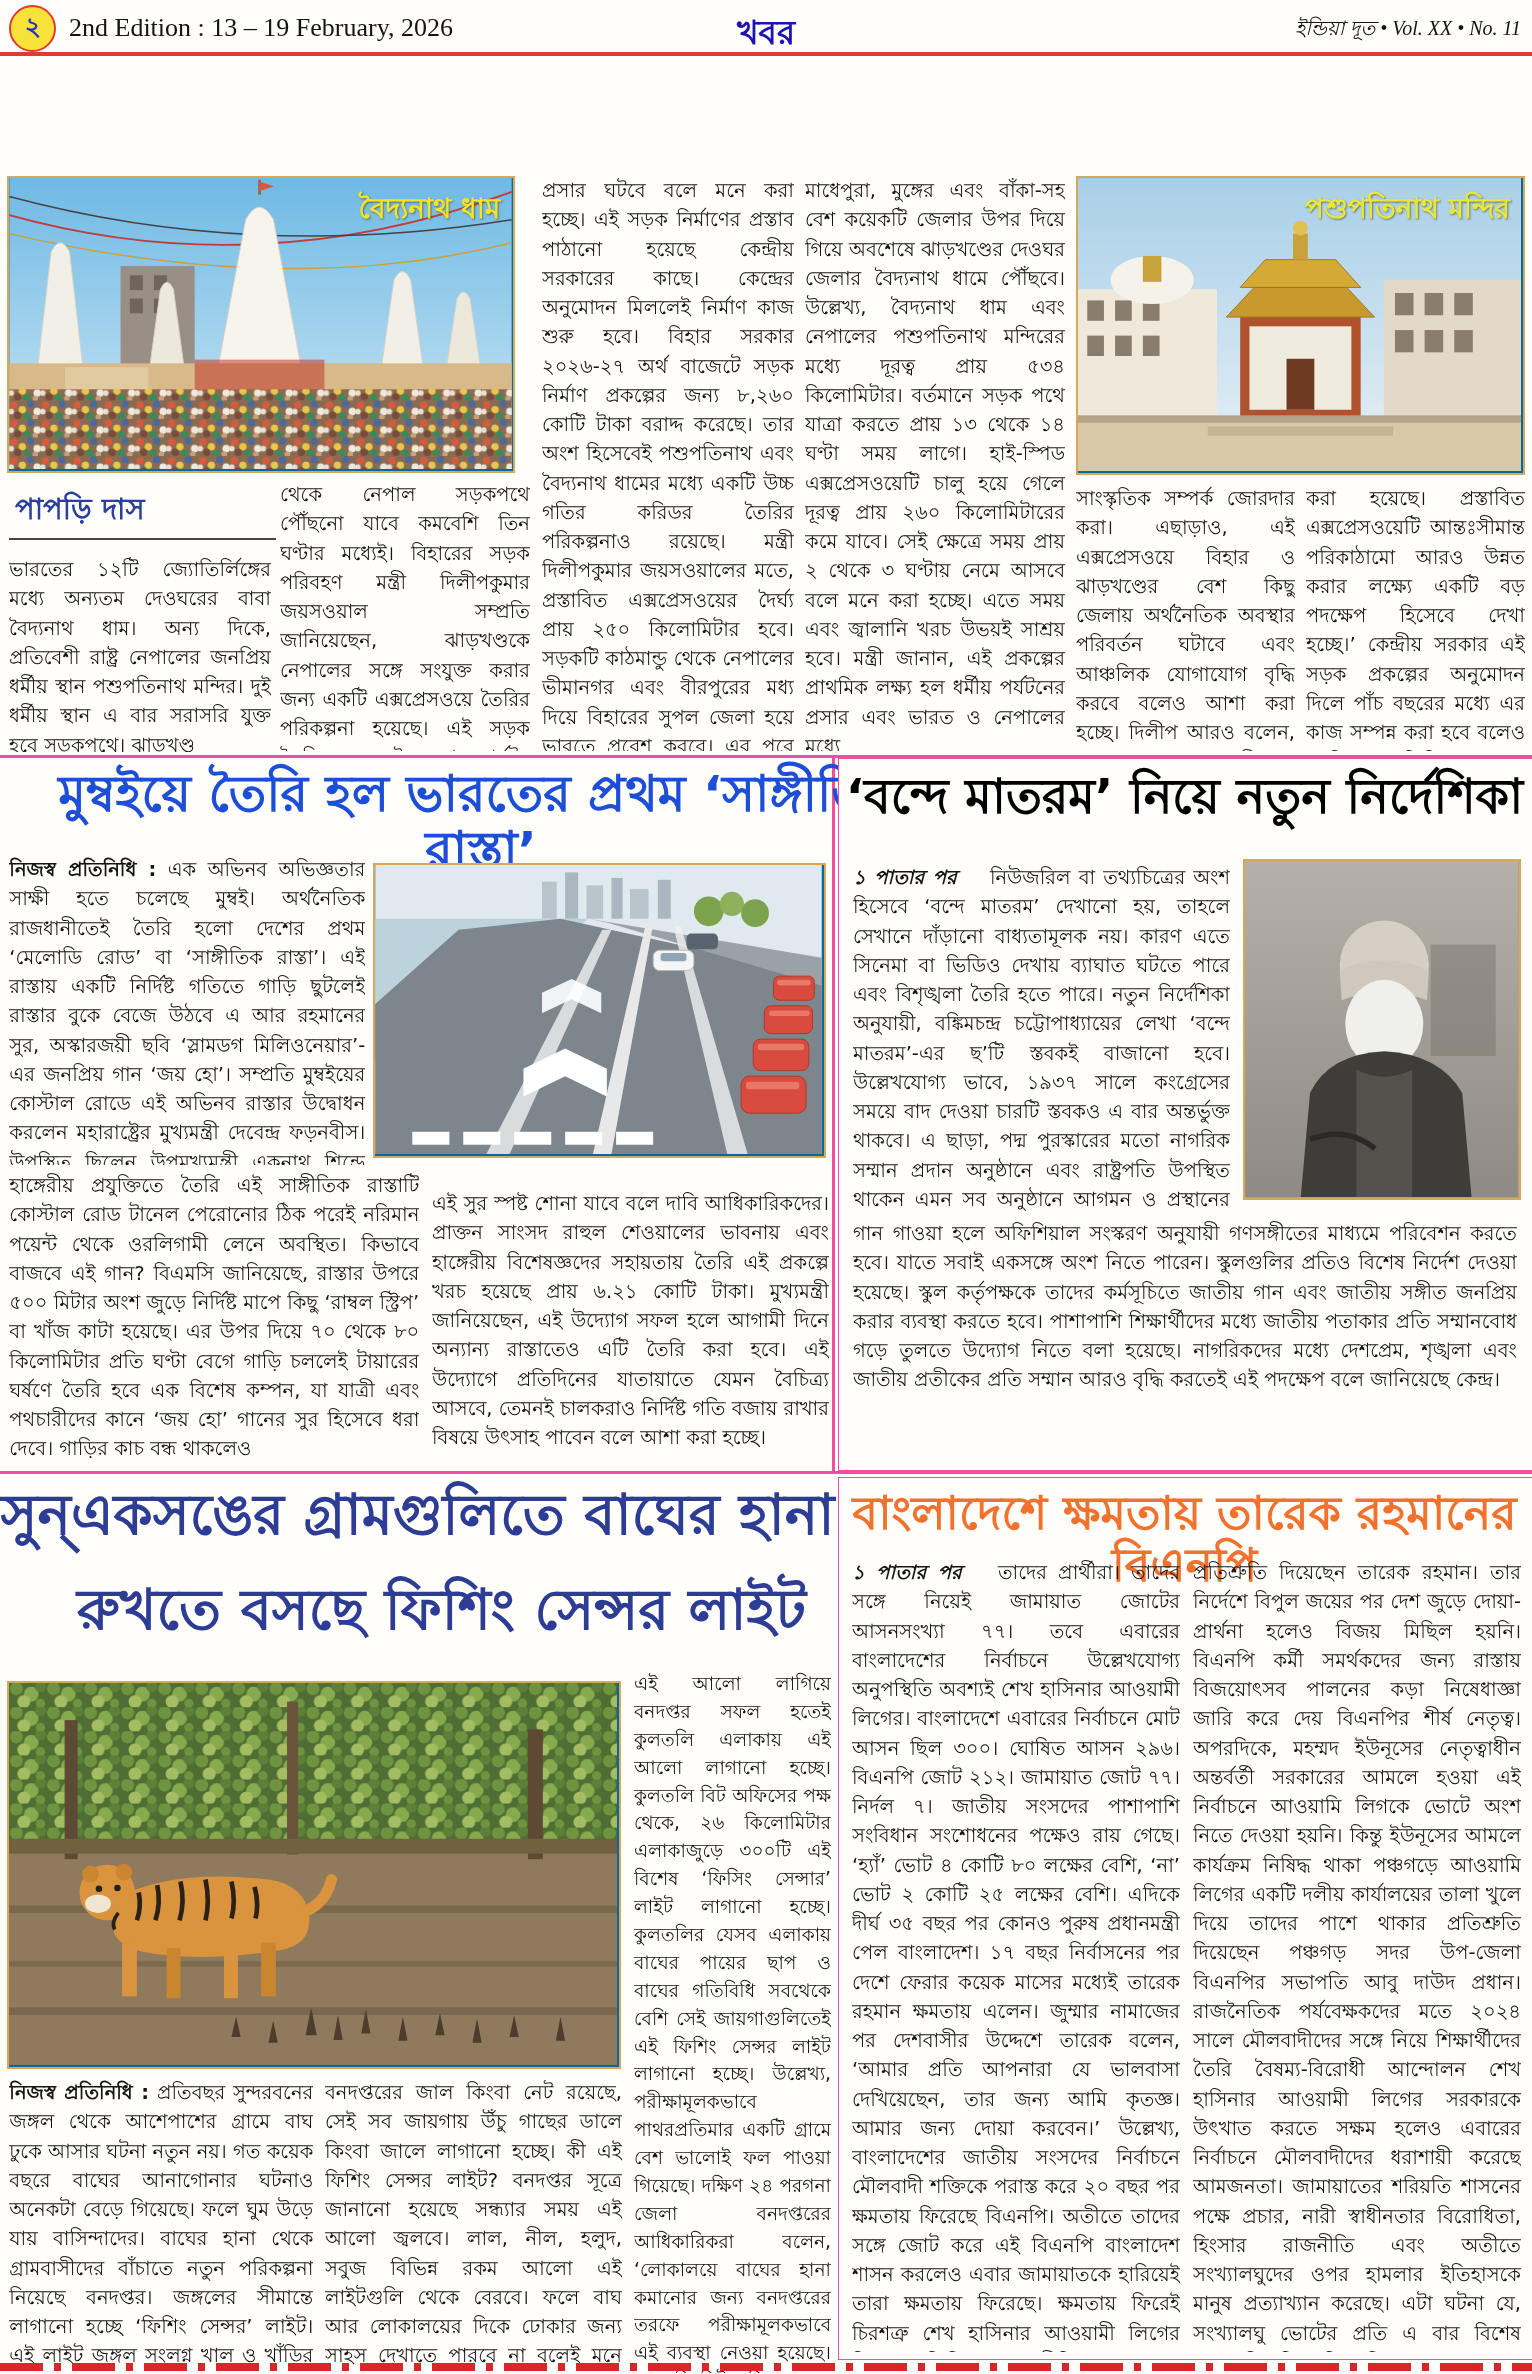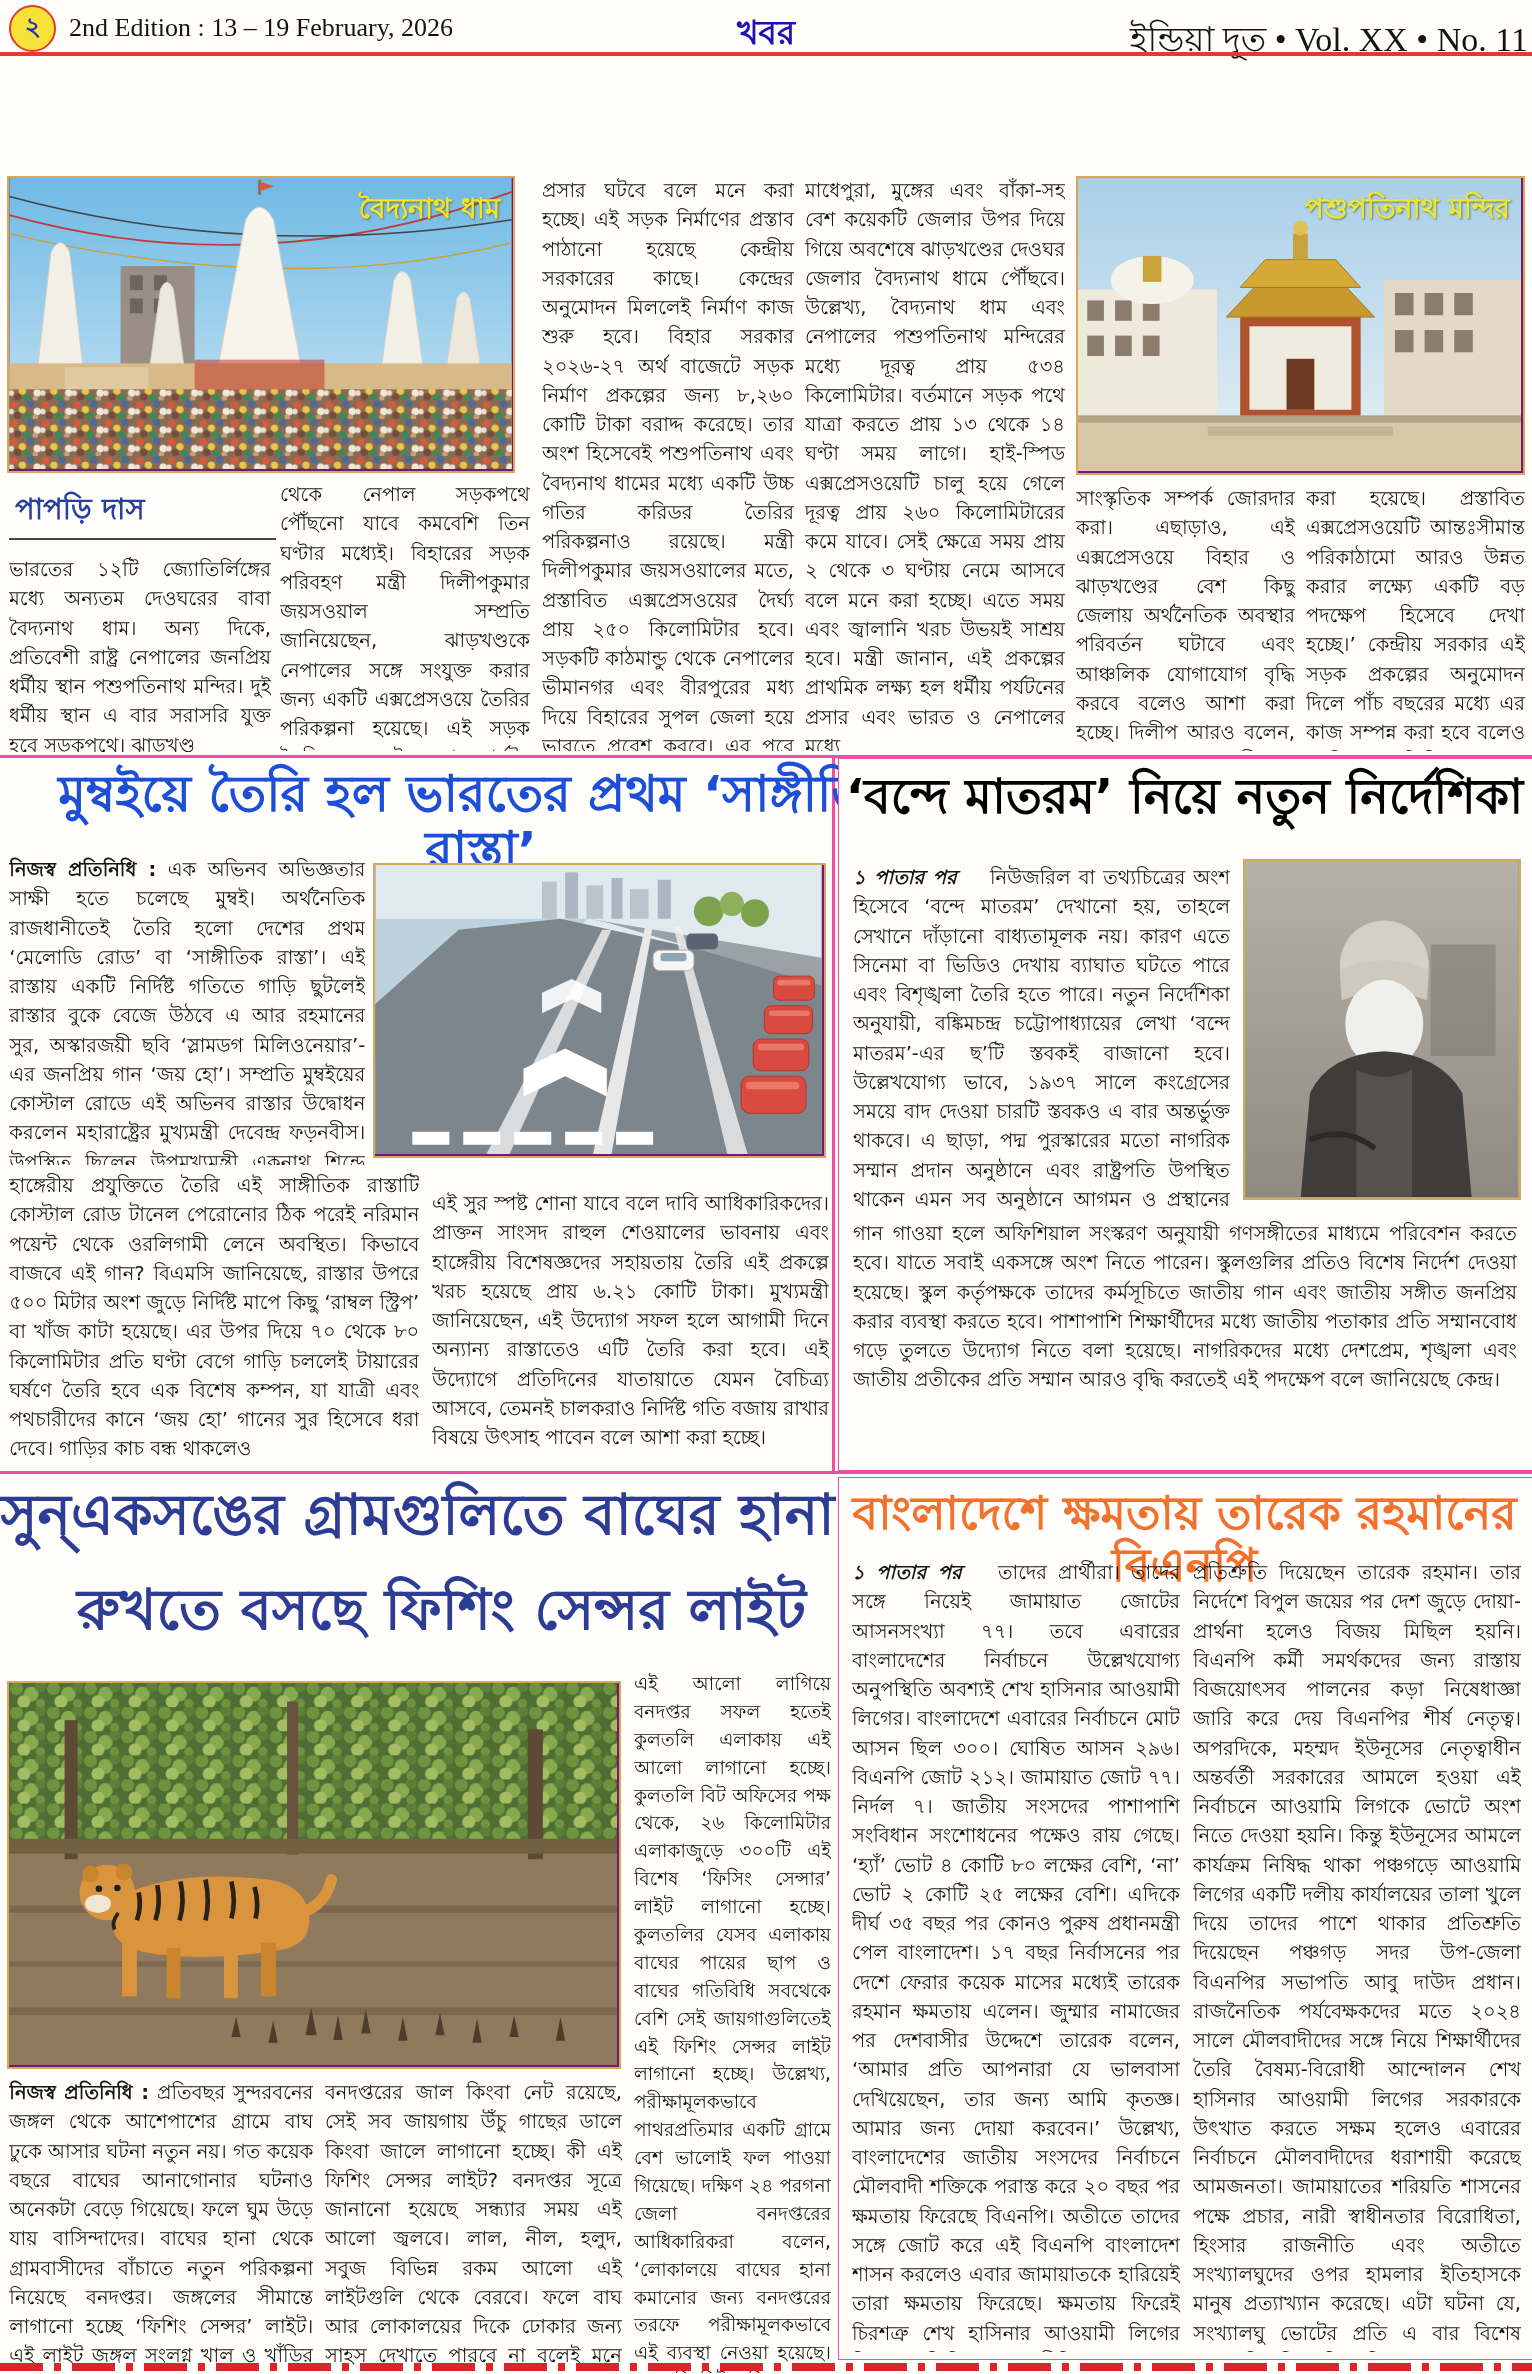--- a/index.html
+++ b/index.html
@@ -3,21 +3,21 @@
 <meta charset="utf-8">
 <style>
   html,body{margin:0;padding:0;background:#ffffff;}
   #page{position:relative;width:1532px;height:2375px;background:#fffefb;overflow:hidden;
         font-family:"DejaVu Sans","Liberation Sans",sans-serif;color:#141414;}
   .abs{position:absolute;}
   .serif{font-family:"Liberation Serif","DejaVu Serif",serif;}
   .body-text{font-size:19.5px;line-height:1.5;text-align:justify;overflow:hidden;color:#151515;}
   .body-text .lead-prefix{font-weight:bold;}
   .cont-marker{font-weight:bold;font-style:italic;margin-right:25px;}
-  .photo{border:2.8px solid #d9a757;box-sizing:border-box;overflow:hidden;background:#701a75;}
+  .photo{border:2.8px solid #d9a757;box-sizing:border-box;overflow:hidden;background:#0369a1;}
   .photo svg{display:block;}
   .photo-caption{position:absolute;top:9.3px;right:13px;font-weight:bold;font-size:28px;
                  color:#f5e32a;text-shadow:0.9px 0.9px 1.9px rgba(60,60,0,.6);}
   .headline{font-weight:bold;text-align:center;line-height:1.12;}
   .rule-pink{background:#ef4fa0;}
   .rule-red{background:#e23a2e;}
   .box-pink{border:1.9px solid #ef4fa0;box-sizing:border-box;background:#fffefb;}
   .byline{font-weight:bold;font-size:29px;color:#2b3f9e;}
   .byline-rule{background:#444;height:1.9px;}
   .logo-circle{width:43px;height:43px;border-radius:50%;background:#f7e23a;border:2.8px solid #e23a2e;
@@ -27,21 +27,21 @@
 </head>
 <body>
 
 <div id="page">
 
   <div class="abs" style="left:9.3px;top:4.6px;">
     <div class="logo-circle">২</div>
   </div>
   <div class="abs serif" style="left:69px;top:13px;font-size:26px;">2nd Edition : 13 – 19 February, 2026</div>
   <div class="abs" style="left:50%;top:7.4px;transform:translateX(-50%);font-size:33px;font-weight:bold;color:#1d12b5;">খবর</div>
-  <div class="abs serif" style="right:4px;top:13px;font-size:34px;">ইন্ডিয়া দূত • Vol. XX • No. 11</div>
+  <div class="abs serif" style="right:11px;top:13px;font-size:20px;font-style:italic;">ইন্ডিয়া দূত • Vol. XX • No. 11</div>
   <div class="abs rule-red" style="left:0;top:52px;width:1532px;height:3.7px;"></div>
 
 
   <div class="abs photo" style="left:7.4px;top:176px;width:508px;height:297px;">
     <svg width="503" height="291" viewBox="0 0 542 314">
       <defs>
         <linearGradient id="sky1" x1="0" y1="0" x2="0" y2="1">
           <stop offset="0" stop-color="#6fb9e4"></stop>
             <stop offset="1" stop-color="#cfe8f5"></stop>
         </linearGradient>

